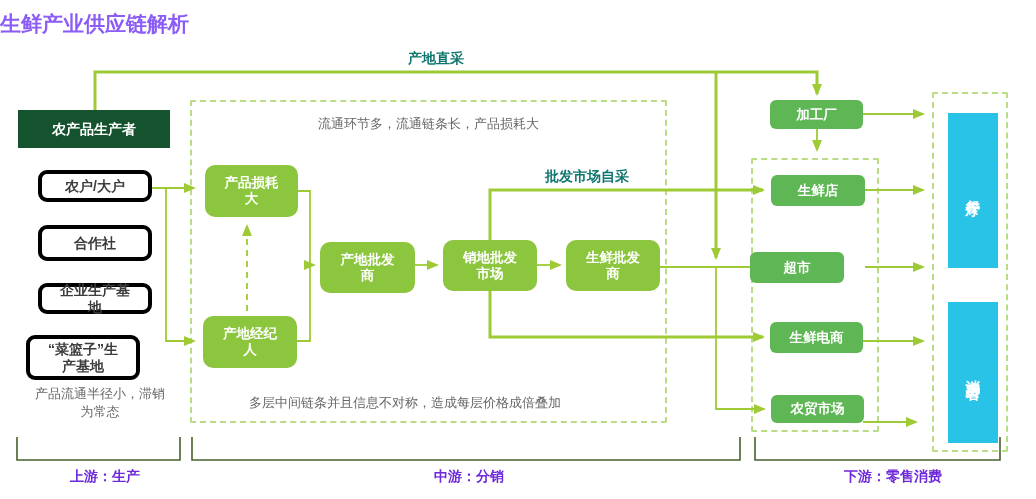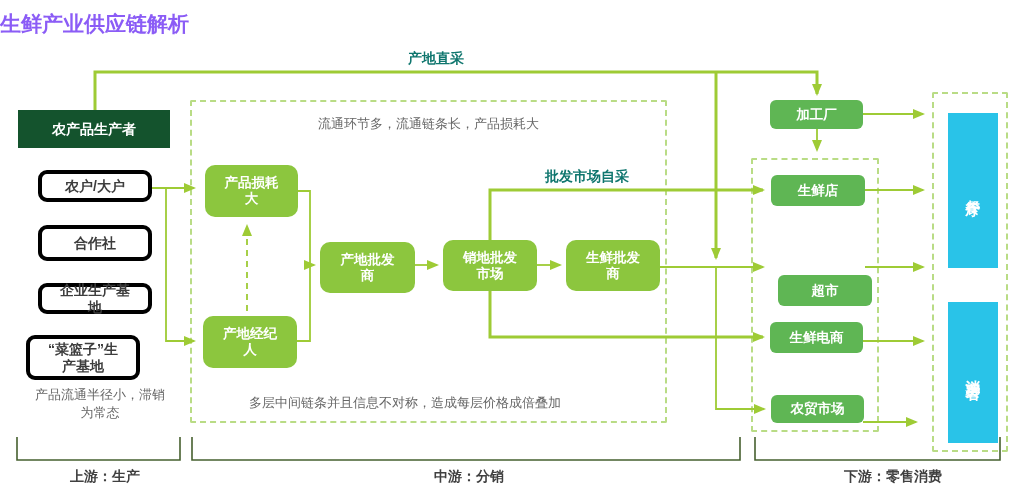--- a/index.html
+++ b/index.html
@@ -11,21 +11,21 @@
   .dashedbox{border:2px dashed #b9dc85;border-radius:2px;z-index:1;background:transparent;}
   .node{display:flex;align-items:center;justify-content:center;text-align:center;
         color:#fff;font-weight:bold;z-index:3;line-height:1.18;}
   .node-light{background:#8cc63e;border-radius:10px;font-size:13.5px;padding:0 14px;}
   .node-header{background:#14532d;border-radius:0;font-size:14px;}
   .node-right{background:#5fb654;border-radius:6px;font-size:13.5px;}
   .node-white{background:#fff;border:4px solid #000000;border-radius:9px;color:#3d3d3d;
               font-size:14px;font-weight:bold;padding:0 12px;line-height:1.2;}
   .node-blue{background:#29c3e8;border-radius:0;font-size:15px;letter-spacing:3px;}
   .vtext{writing-mode:vertical-rl;text-orientation:upright;}
-  .section{font-size:14px;font-weight:bold;color:#404040;text-align:center;z-index:4;}
+  .section{font-size:14px;font-weight:bold;color:#6d28d9;text-align:center;z-index:4;}
   svg.layer{position:absolute;top:0;left:0;z-index:2;pointer-events:none;}
 </style>
 </head>
 <body>
 
 <div id="stage">
 
   <div class="abs dashedbox" style="left:190px;top:100px;width:477px;height:323px;"></div>
   <div class="abs dashedbox" style="left:751px;top:158px;width:128px;height:274px;"></div>
   <div class="abs dashedbox" style="left:932px;top:92px;width:76px;height:360px;"></div>
@@ -66,33 +66,33 @@
 
   <div class="abs title">生鲜产业供应链解析</div>
   <div class="abs flowlabel" style="left:386px;top:50px;width:100px;">产地直采</div>
   <div class="abs flowlabel" style="left:527px;top:168px;width:120px;">批发市场自采</div>
 
   <div class="abs node node-header" style="left:18px;top:110px;width:152px;height:38px;">农产品生产者</div>
   <div class="abs node node-white" style="left:38px;top:170px;width:114px;height:32px;">农户/大户</div>
   <div class="abs node node-white" style="left:38px;top:225px;width:114px;height:36px;">合作社</div>
   <div class="abs node node-white" style="left:38px;top:283px;width:114px;height:31px;">企业生产基地</div>
   <div class="abs node node-white" style="left:26px;top:326px;width:114px;height:45px;margin-top:9px;">“菜篮子”生产基地</div>
-  <div class="abs note" style="left:30px;top:386px;width:140px;">产品流通半径小，滞销为常态</div>
+  <div class="abs note" style="left:30px;top:386px;width:140px;font-family:Liberation Mono, monospace;">产品流通半径小，滞销为常态</div>
 
   <div class="abs note" style="left:190px;top:115px;width:477px;">流通环节多，流通链条长，产品损耗大</div>
   <div class="abs note" style="left:175px;top:394px;width:460px;">多层中间链条并且信息不对称，造成每层价格成倍叠加</div>
   <div class="abs node node-light" style="left:205px;top:165px;width:93px;height:52px;">产品损耗大</div>
   <div class="abs node node-light" style="left:203px;top:316px;width:94px;height:52px;">产地经纪人</div>
   <div class="abs node node-light" style="left:320px;top:242px;width:95px;height:51px;">产地批发商</div>
   <div class="abs node node-light" style="left:443px;top:240px;width:94px;height:51px;">销地批发市场</div>
   <div class="abs node node-light" style="left:566px;top:240px;width:94px;height:51px;">生鲜批发商</div>
 
   <div class="abs node node-right" style="left:770px;top:100px;width:93px;height:29px;">加工厂</div>
   <div class="abs node node-right" style="left:771px;top:175px;width:94px;height:31px;">生鲜店</div>
-  <div class="abs node node-right" style="left:778px;top:252px;width:94px;height:31px;margin-top:23px;">超市</div>
+  <div class="abs node node-right" style="left:750px;top:252px;width:94px;height:31px;">超市</div>
   <div class="abs node node-right" style="left:770px;top:322px;width:93px;height:31px;">生鲜电商</div>
   <div class="abs node node-right" style="left:771px;top:395px;width:93px;height:28px;">农贸市场</div>
   <div class="abs node node-blue vtext" style="left:948px;top:113px;width:50px;height:155px;">餐厅</div>
   <div class="abs node node-blue vtext" style="left:948px;top:302px;width:50px;height:141px;">消费者</div>
 
   <div class="abs section" style="left:25px;top:468px;width:160px;">上游：生产</div>
   <div class="abs section" style="left:269px;top:468px;width:400px;">中游：分销</div>
   <div class="abs section" style="left:793px;top:468px;width:200px;">下游：零售消费</div>
 
 </div>

